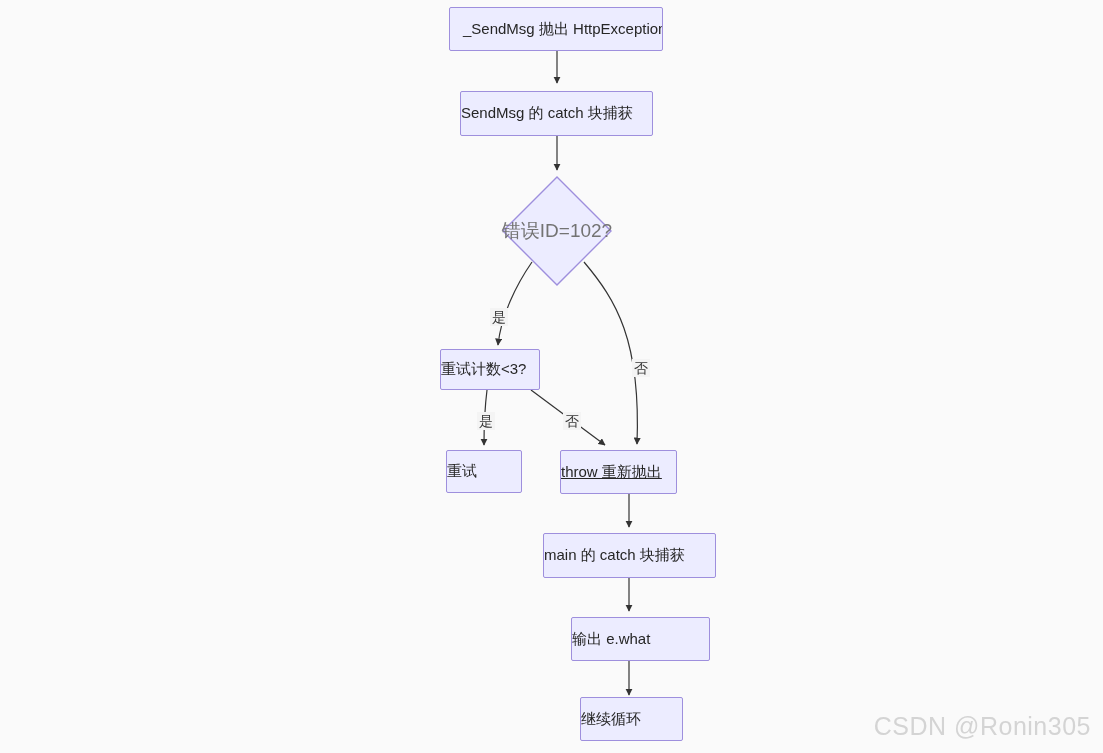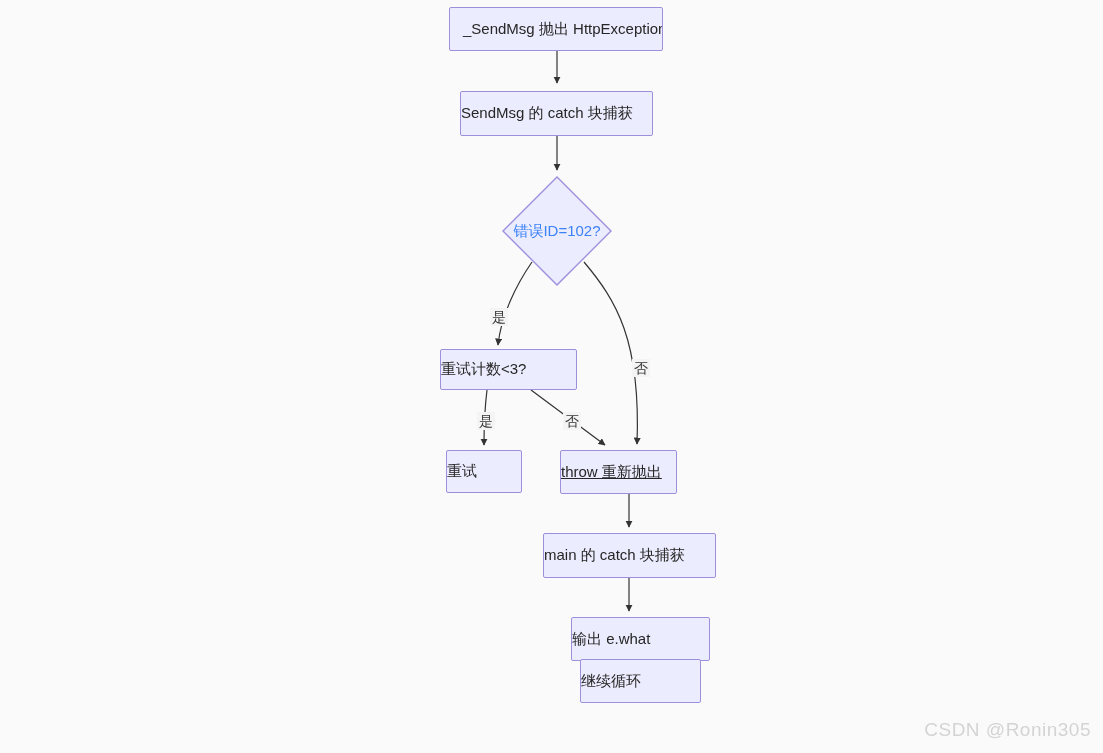--- a/index.html
+++ b/index.html
@@ -56,40 +56,40 @@
   }
   .diamond-label {
     position: absolute;
     left: 0;
     top: 0;
     width: 100%;
     height: 100%;
     display: flex;
     align-items: center;
     justify-content: center;
-    color: #3b82f6;
-    font-size: 15px;
+    color: #737373;
+    font-size: 19px;
     white-space: nowrap;
   }
   .edge-label {
     position: absolute;
     background: #f4f4f4;
     color: #333333;
     font-size: 14px;
     line-height: 1;
     padding: 2px 2px;
     white-space: nowrap;
     z-index: 3;
   }
   .watermark {
     position: absolute;
     right: 12px;
     bottom: 12px;
     color: #d4d4d4;
-    font-size: 19px;
+    font-size: 25px;
     letter-spacing: 0.5px;
     white-space: nowrap;
     z-index: 4;
   }
 </style>
 </head>
 <body>
 
 <div id="canvas">
 
@@ -127,41 +127,41 @@
     <span>SendMsg 的 catch 块捕获</span>
   </div>
 
   <div class="diamond-wrap" style="left:502px; top:176px; width:110px; height:110px;">
     <svg class="diamond-shape" viewBox="0 0 110 110">
       <polygon points="55,1 109,55 55,109 1,55" fill="#ececff" stroke="#9e8fdd" stroke-width="1.4"></polygon>
     </svg>
     <div class="diamond-label">错误ID=102?</div>
   </div>
 
-  <div class="node" style="left:440px; top:349px; width:137px; height:41px;">
+  <div class="node" style="left:440px; top:349px; width:100px; height:41px;">
     <span>重试计数&lt;3?</span>
   </div>
 
   <div class="node" style="left:446px; top:450px; width:76px; height:43px;font-family:Liberation Mono, monospace;">
     <span>重试</span>
   </div>
 
   <div class="node" style="left:560px; top:450px; width:117px; height:44px;text-decoration:underline;">
     <span>throw 重新抛出</span>
   </div>
 
   <div class="node" style="left:543px; top:533px; width:173px; height:45px;">
     <span>main 的 catch 块捕获</span>
   </div>
 
   <div class="node" style="left:571px; top:617px; width:139px; height:44px;">
     <span>输出 e.what</span>
   </div>
 
-  <div class="node" style="left:580px; top:659px; width:121px; height:44px;">
+  <div class="node" style="left:580px; top:697px; width:103px; height:44px;">
     <span>继续循环</span>
   </div>
 
   <div class="edge-label" style="left:490px; top:308px;">是</div>
 
   <div class="edge-label" style="left:632px; top:359px;">否</div>
 
   <div class="edge-label" style="left:477px; top:412px;">是</div>
 
   <div class="edge-label" style="left:563px; top:412px;">否</div>

